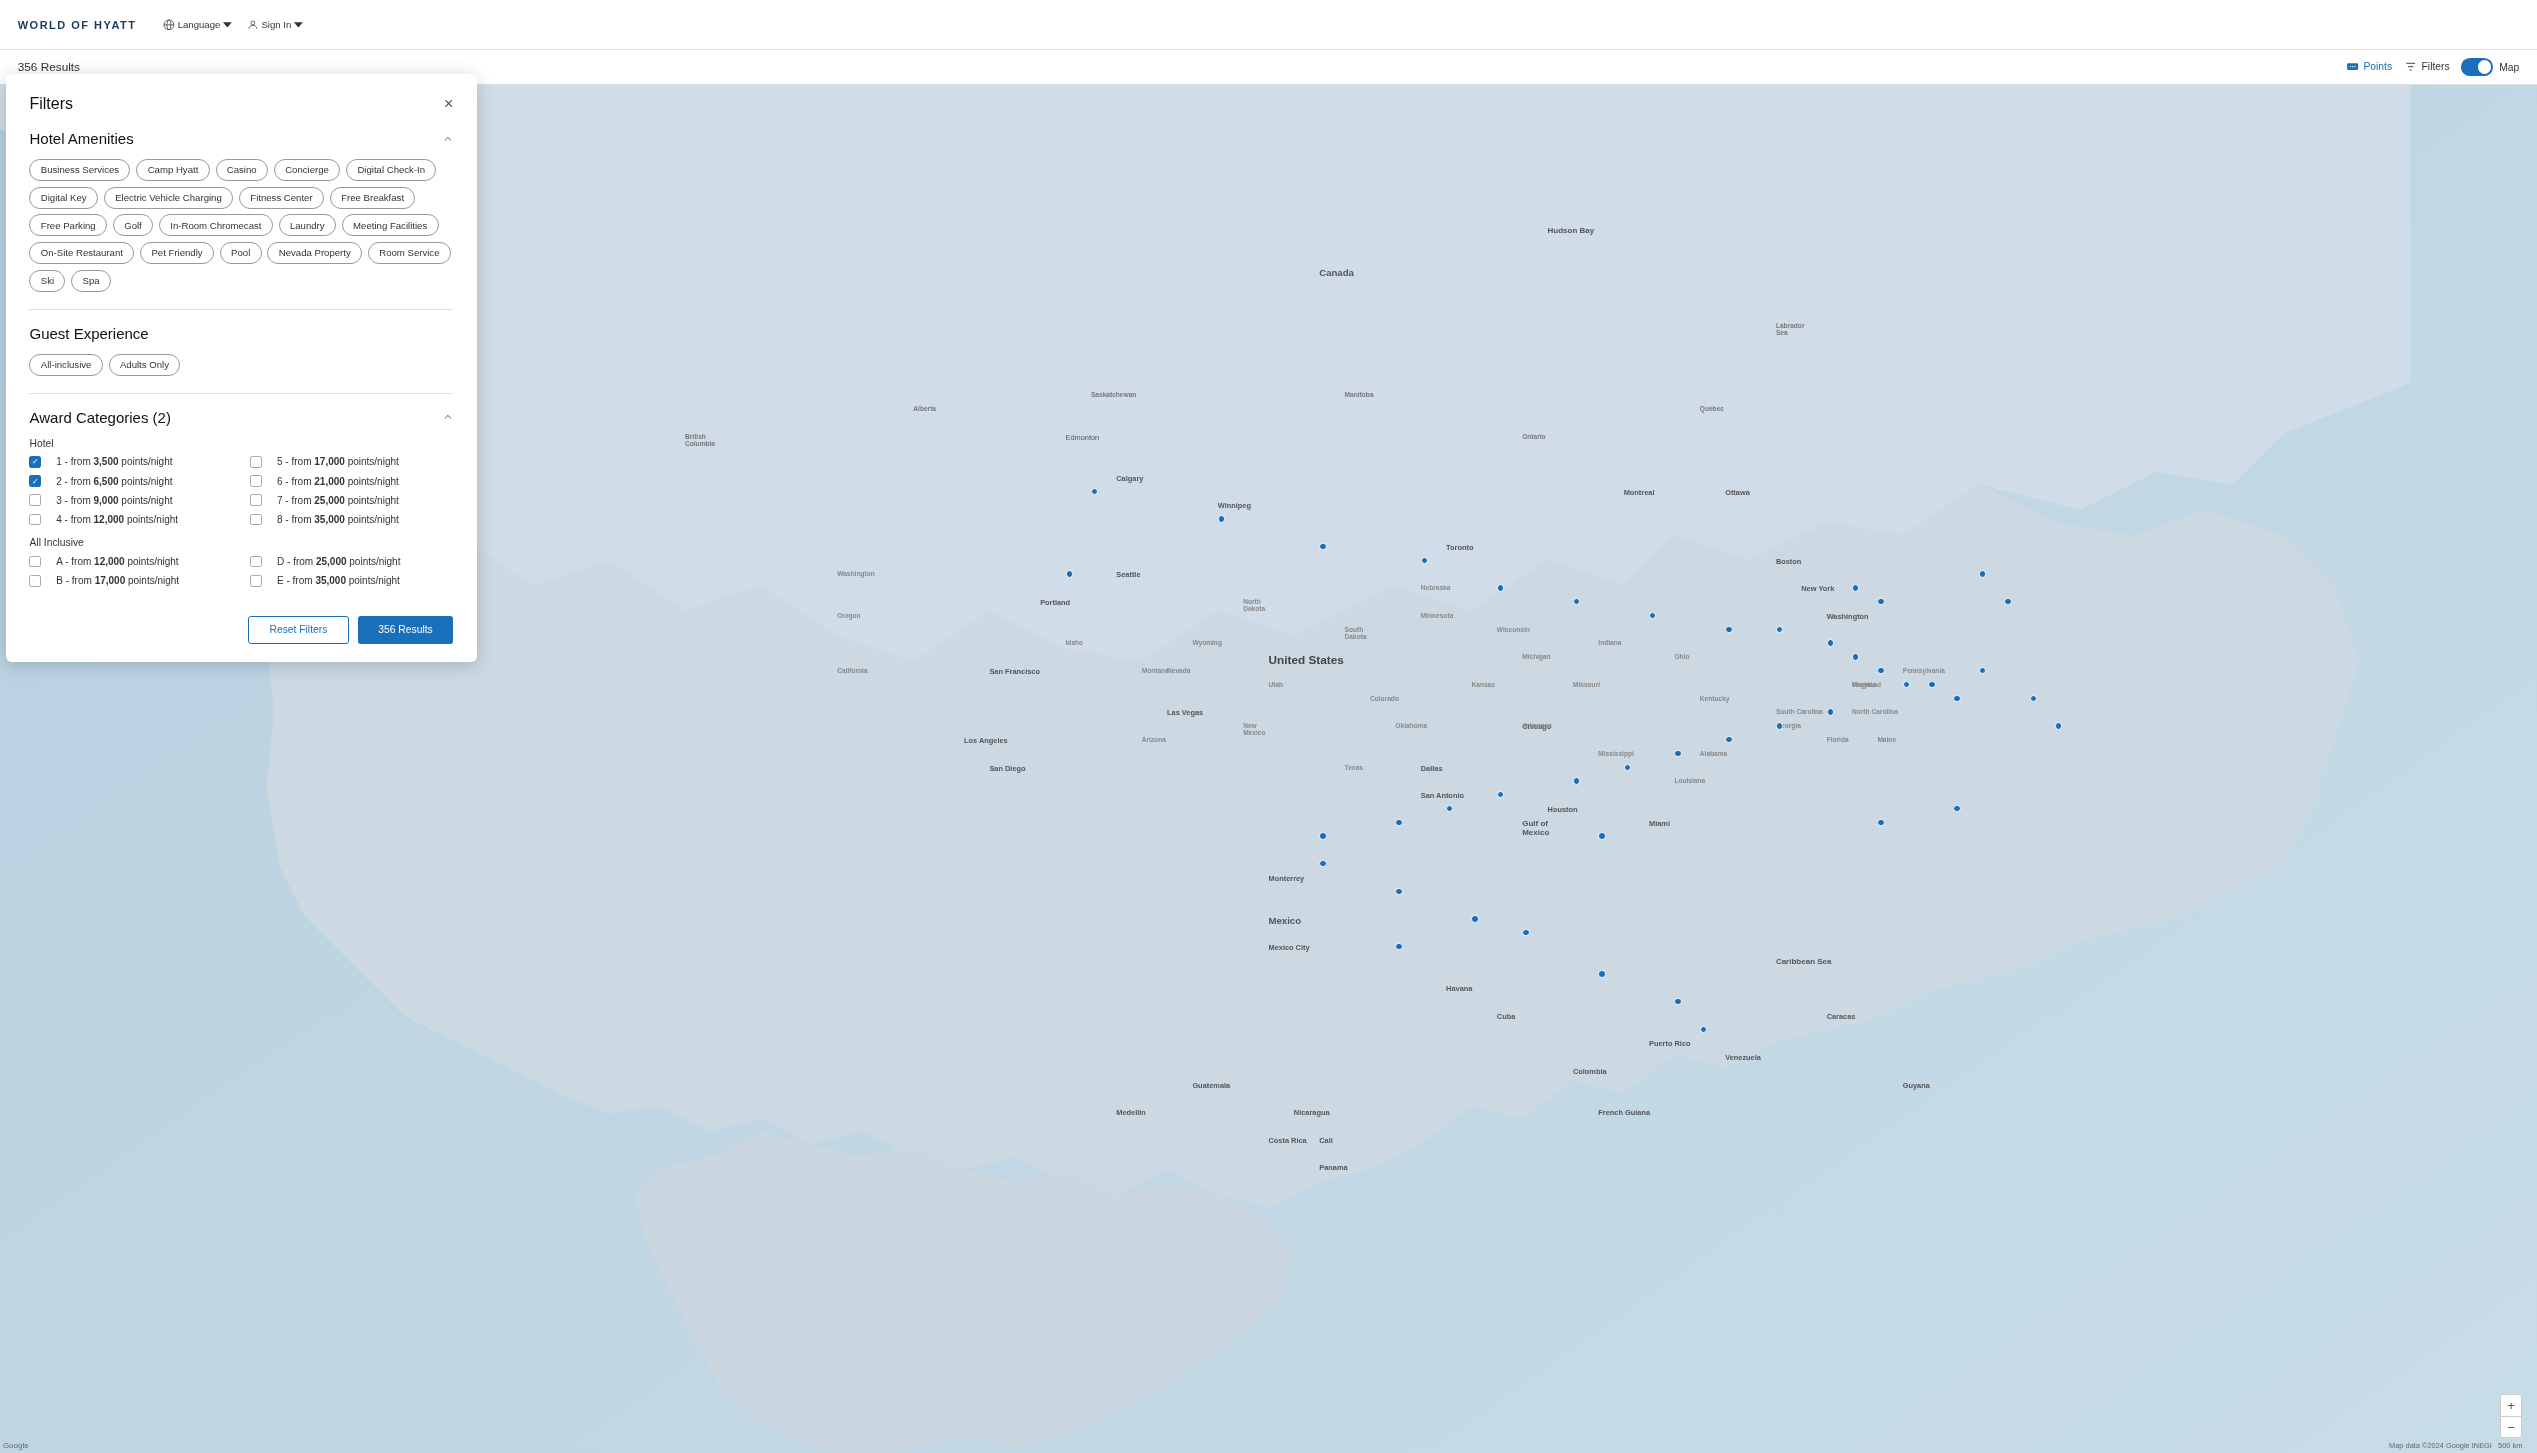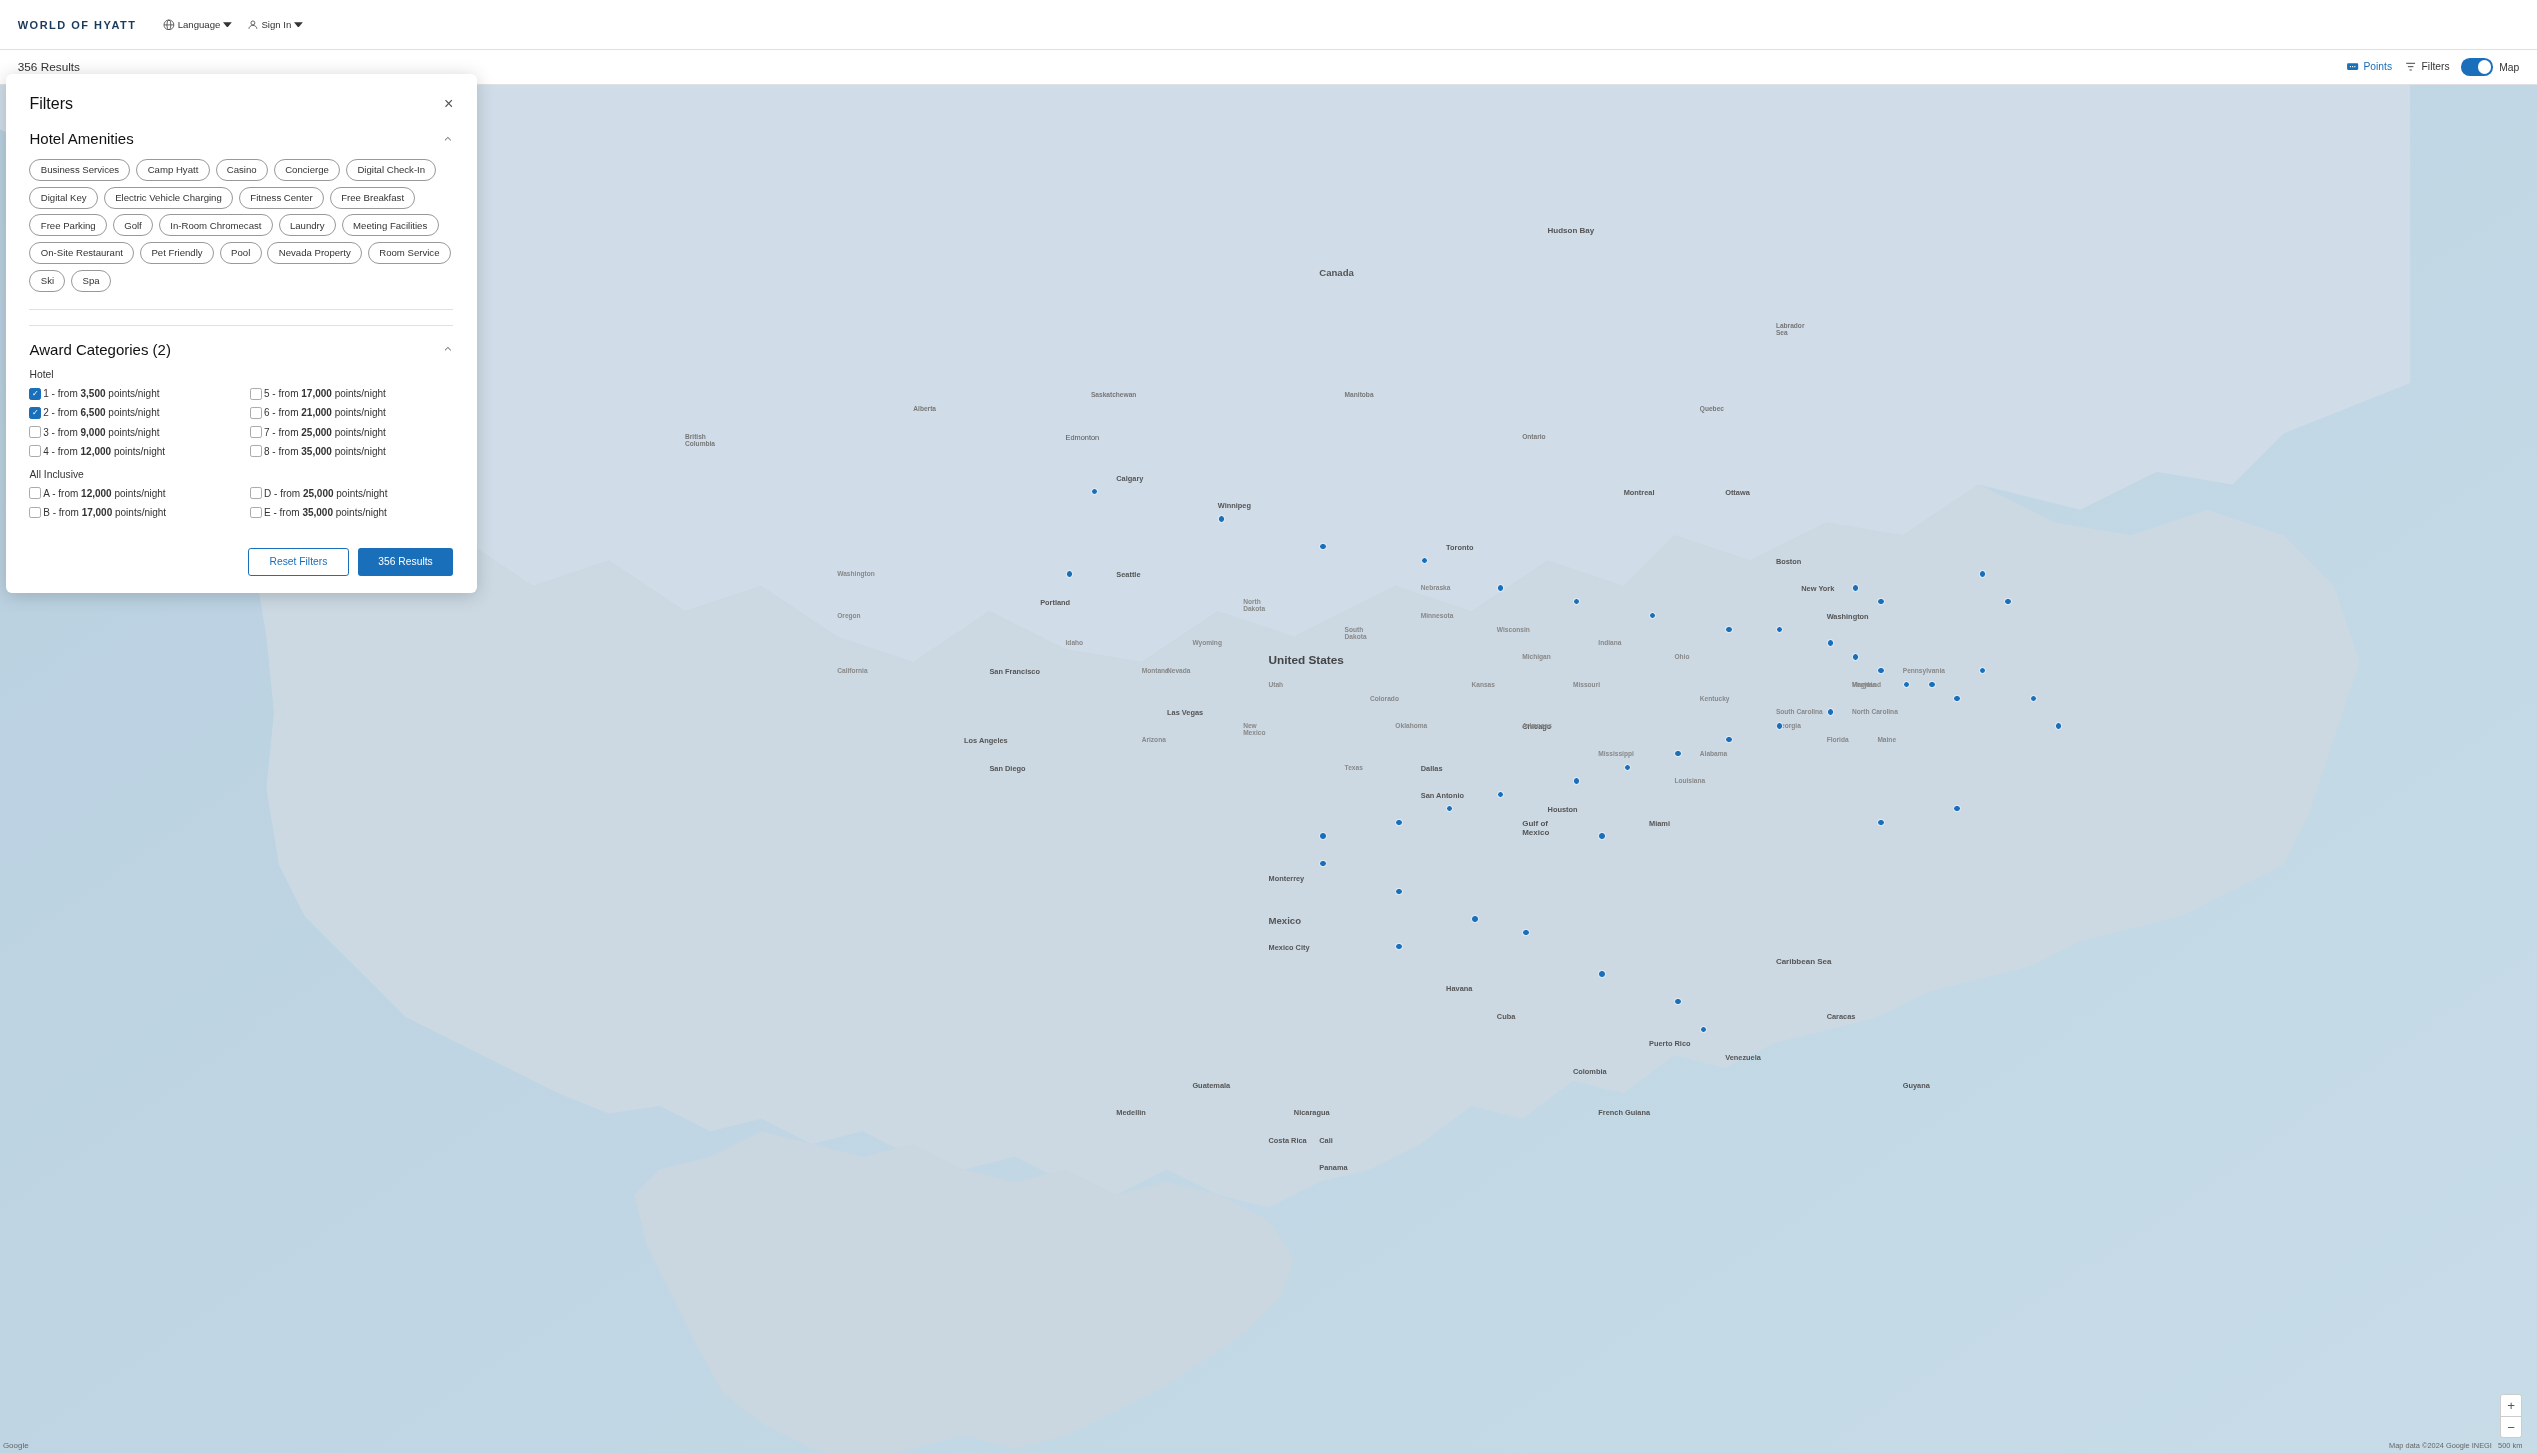--- a/index.html
+++ b/index.html
@@ -178,21 +178,21 @@
       white-space: nowrap;
     }
     .award-sub-title { font-size: 10.3px; font-weight: 500; margin-bottom: 7.4px; color: #333; }
     .award-grid {
       display: grid;
       grid-template-columns: 1fr 1fr;
       gap: 7.4px 17.7px;
       margin-bottom: 11.8px;
     }
     .award-item {
-      display: flex; align-items: center; gap: 2px;
+      display: flex; align-items: center; gap: 15px;
       font-size: 10px; color: #333; text-align: center;
     }
     .checkbox {
       width: 11.8px; height: 11.8px;
       border: 1.1px solid #aaa;
       border-radius: 2.2px;
       display: flex; align-items: center; justify-content: center;
       cursor: pointer; flex-shrink: 0;
       background: white;
     }
@@ -527,20 +527,29 @@
         <span class="chip">Pool</span>
         <span class="chip">Nevada Property</span>
         <span class="chip">Room Service</span>
         <span class="chip">Ski</span>
         <span class="chip">Spa</span>
       </div>
   </div>
 
   <hr class="section-divider">
 
+  <div class="filter-section">
+    <div class="section-header">
+      <span class="section-title">Guest Experience</span>
+    </div>
+    <div class="chips-container" id="guest-chips">
+    <span class="chip">All-inclusive</span>
+        <span class="chip">Adults Only</span>
+      </div>
+  </div>
 
   <hr class="section-divider">
 
   <div class="filter-section">
     <div class="section-header">
       <span class="section-title">Award Categories (2)</span>
       <svg width="11.8" height="11.8" viewBox="0 0 24 24" fill="none" stroke="#555" stroke-width="2">
         <polyline points="18 15 12 9 6 15"></polyline>
       </svg>
     </div>

